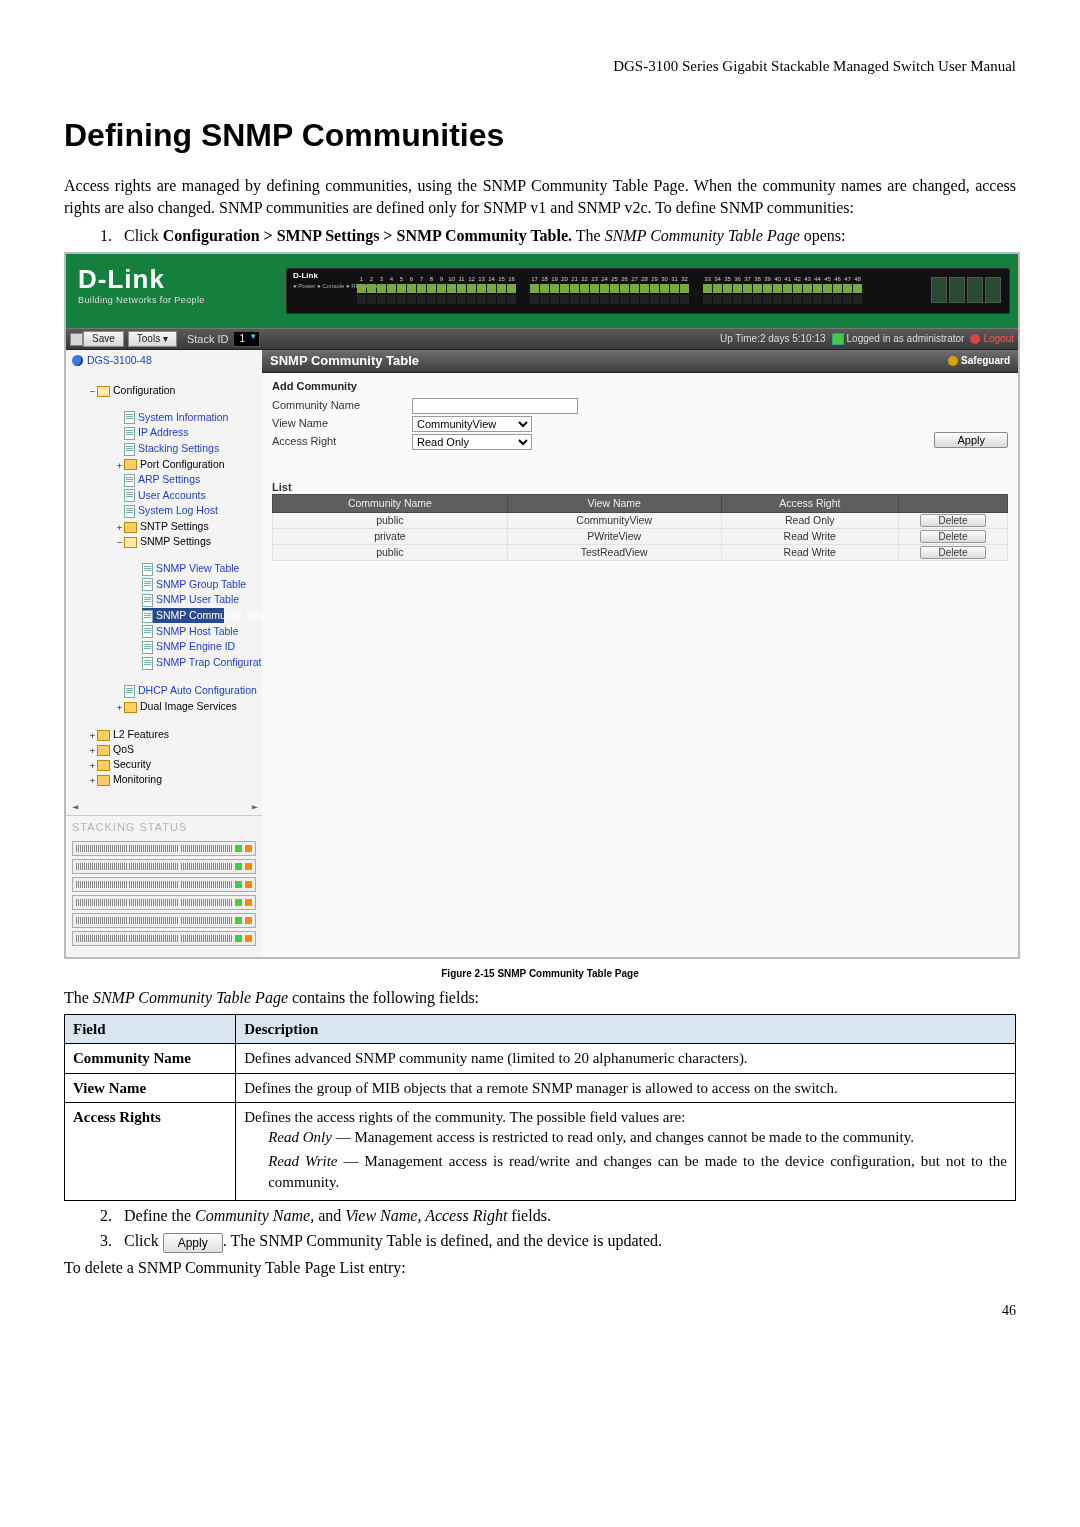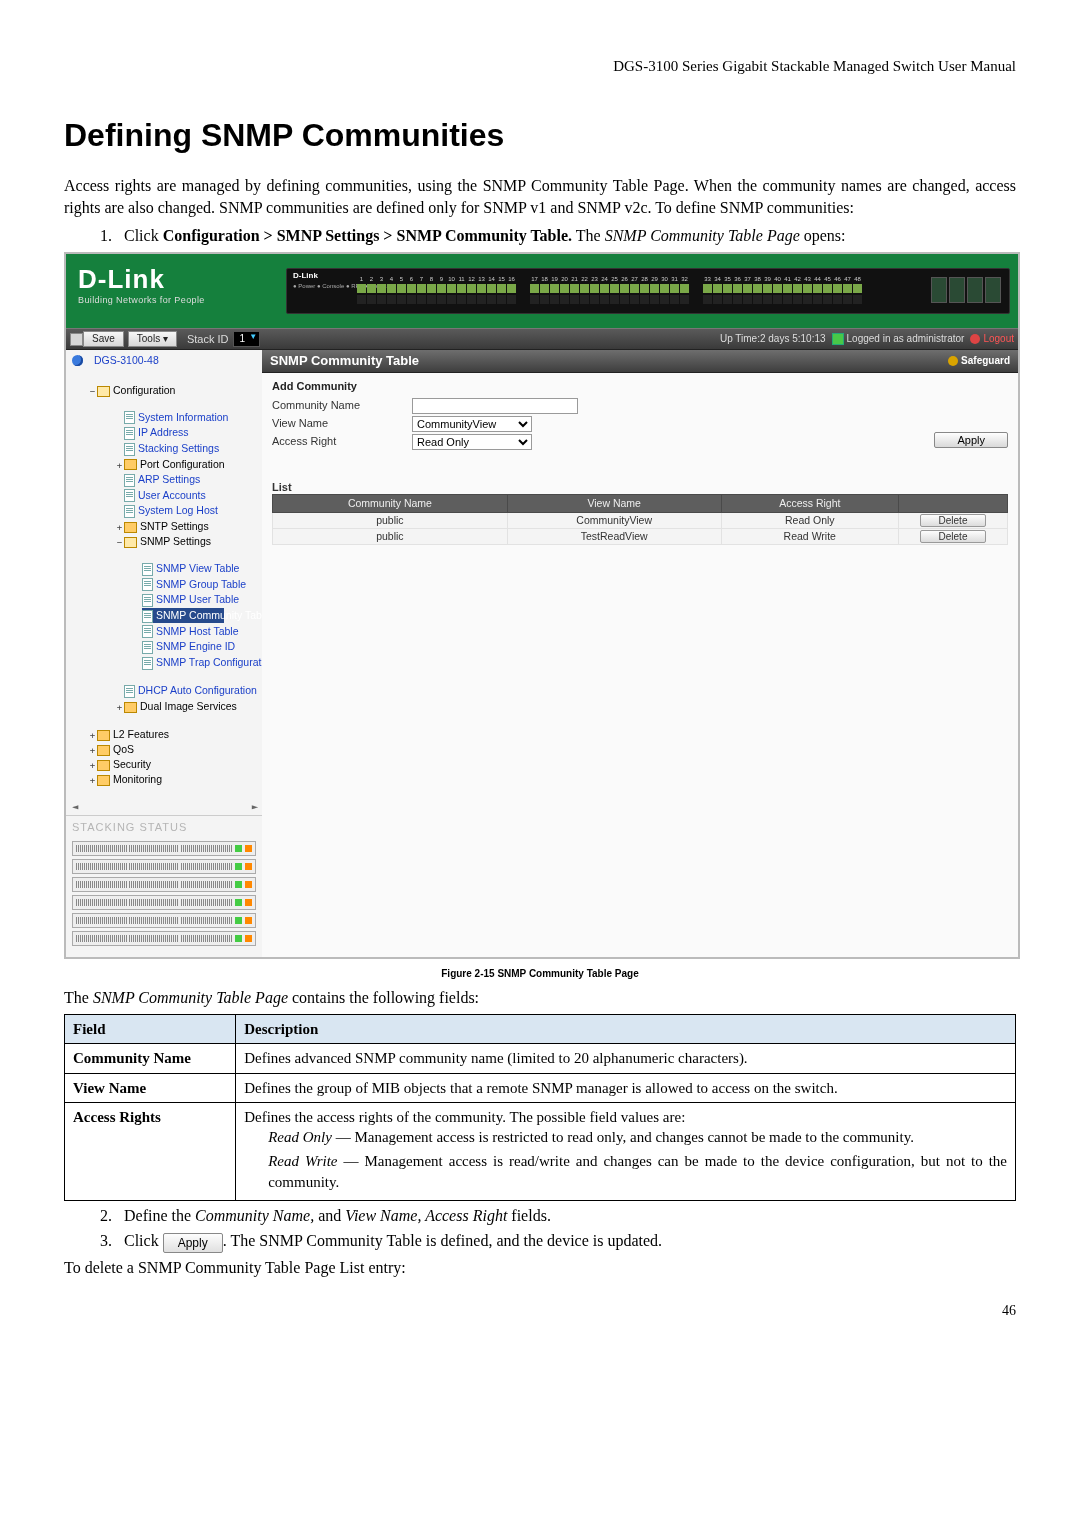--- a/index.html
+++ b/index.html
@@ -150,21 +150,21 @@
   .ss-toolbar .logout-icon { width:10px; height:10px; background:#d44; display:inline-block; margin-right:3px; border-radius:50%; }
   .ss-toolbar .logout { color:#f55; font-size:10px; }
 
   .ss-body { display:flex; background:#2b2b2b; }
   .ss-tree {
     width: 196px; min-height: 440px;
     background: #f4f4f4; color:#000;
     overflow:hidden;
     font-size: 10.5px;
   }
-  .ss-tree .device { color:#1a3fc8; padding:3px 2px 3px 6px; display:flex; align-items:center; gap:11px; }
+  .ss-tree .device { color:#1a3fc8; padding:3px 2px 3px 6px; display:flex; align-items:center; gap:4px; }
   .ss-tree .folder-root { padding: 0 2px 2px 4px; }
   .tree-ul { list-style:none; margin:12px; padding:0 0 0 6px; }
   .tree-ul li { white-space:nowrap; padding:0.5px 0; position:relative; }
   .tree-ul li .exp { display:inline-block; width:9px; text-align:center; color:#444; font-size:9px; font-family:monospace; }
   .tree-ul li .ic-folder { display:inline-block; width:11px; height:9px; background:#fc6; border:1px solid #b80; vertical-align:middle; }
   .tree-ul li .ic-folder.open { background:#ffe9a8; }
   .tree-ul li .ic-page { display:inline-block; width:9px; height:11px; background:#fff; border:1px solid #7aa; vertical-align:middle; position:relative; }
   .tree-ul li .ic-page:after { content:""; position:absolute; left:1px; right:1px; top:2px; height:1px; background:#7aa; box-shadow:0 2px 0 #7aa, 0 4px 0 #7aa; }
   .tree-ul li a { color:#1a3fc8; text-decoration:none; margin-left:3px; }
   .tree-ul li .txt { color:#000; margin-left:3px; }
@@ -694,20 +694,26 @@
               </tr>
             </thead>
             <tbody>
               <tr>
                 <td>public</td>
                 <td>CommunityView</td>
                 <td>Read Only</td>
                 <td class="btncell"><button class="delete-btn">Delete</button></td>
               </tr>
               <tr>
+                <td>private</td>
+                <td>PWriteView</td>
+                <td>Read Write</td>
+                <td class="btncell"><button class="delete-btn">Delete</button></td>
+              </tr>
+              <tr>
                 <td>public</td>
                 <td>TestReadView</td>
                 <td>Read Write</td>
                 <td class="btncell"><button class="delete-btn">Delete</button></td>
               </tr>
             </tbody>
           </table>
         </div>
       </div>
     </div>

